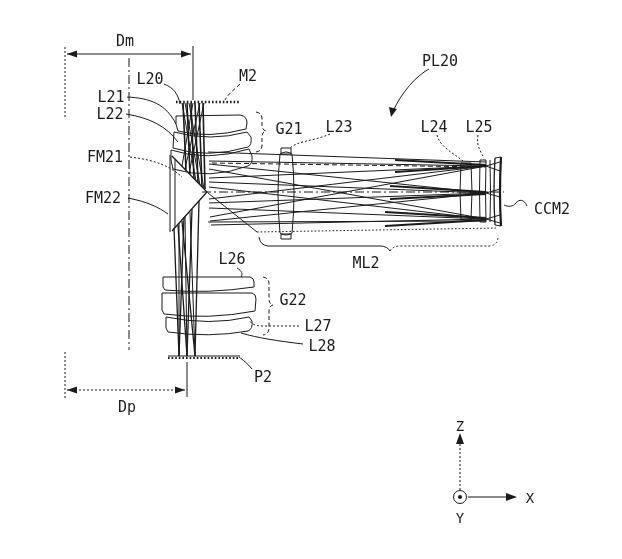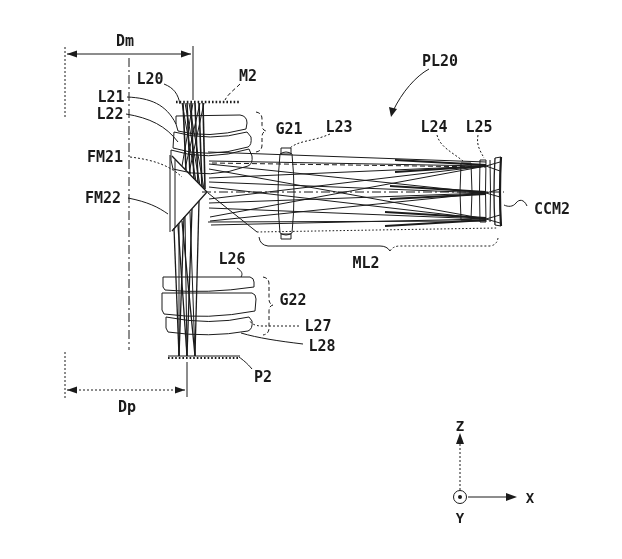--- a/index.html
+++ b/index.html
@@ -1,16 +1,16 @@
 <!DOCTYPE html>
 <html><head>
 <meta charset="utf-8">
 <style>
   html,body{margin:0;padding:0;background:#fff;}
-  #stage{position:relative;width:570px;height:559px;background:#ffffff;overflow:hidden;font-weight:bold;}
+  #stage{position:relative;width:570px;height:559px;background:#ffffff;overflow:hidden;}
   svg{position:absolute;left:0;top:0;}
   .s{stroke:#1b1b1b;fill:none;stroke-width:1;stroke-linecap:butt;}
   .w13{stroke-width:1.3}
   .w16{stroke-width:1.6}
   .w22{stroke-width:2.2}
   .w25{stroke-width:2.5}
   .dash{stroke-dasharray:4 2.5}
   .dash53{stroke-dasharray:5 3}
   .dot{stroke-dasharray:1.6 2}
   .dot2{stroke-dasharray:2 2}

